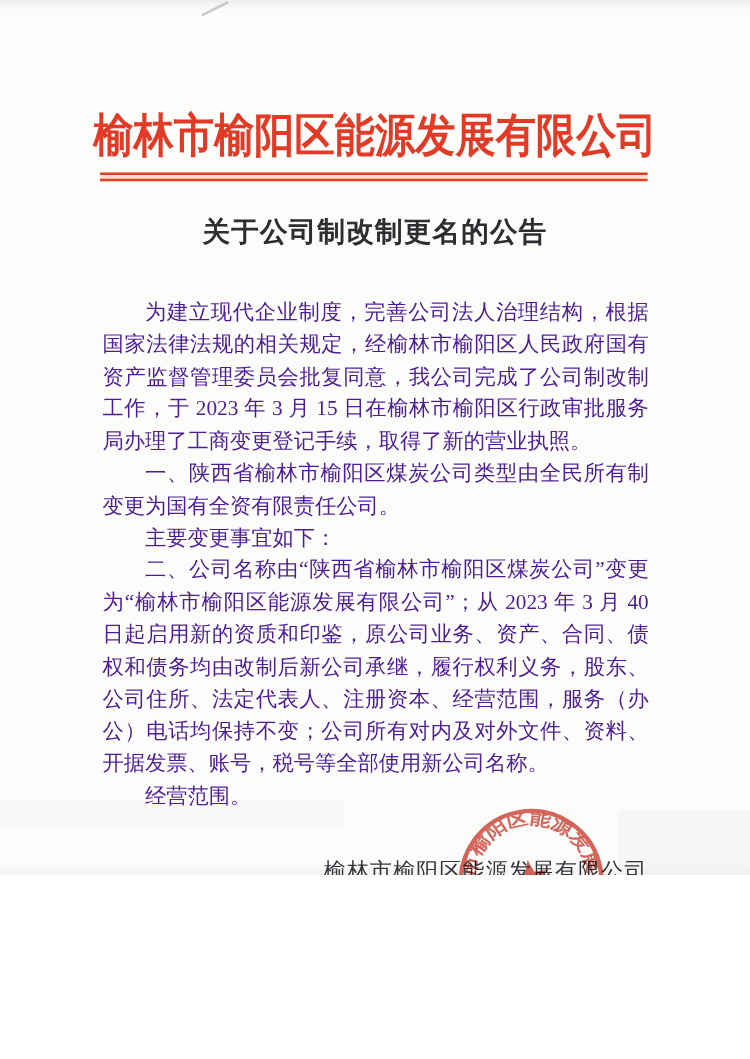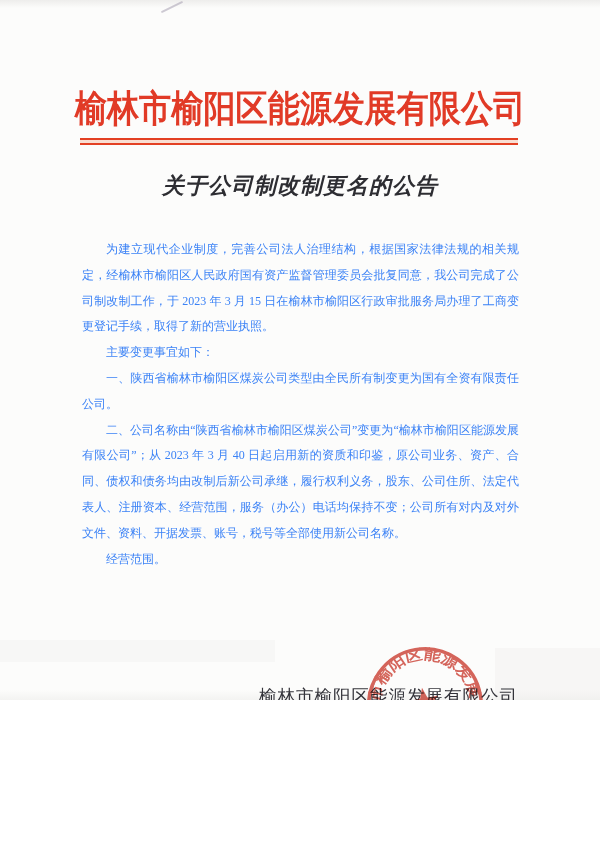--- a/index.html
+++ b/index.html
@@ -34,25 +34,25 @@
   }
   .divider {
     position:absolute; top:138px; left:80px; width:438px; height:6px;
     border-top:2px solid #e34023; border-bottom:2px solid #e34023;
     background:#f9ded2; box-sizing:border-box; height:7px;
   }
   .doc-title {
     position:absolute; top:171px; left:0; width:100%;
     margin:0; text-align:center;
     font-family:"Liberation Sans","DejaVu Sans",sans-serif;
-    font-size:22px; font-weight:bold; color:#2d2d32; letter-spacing:1px;font-style:italic;
+    font-size:22px; font-weight:bold; color:#2d2d32; letter-spacing:1px;
   }
   .body {
     position:absolute; top:237px; left:82px; width:437px;
-    font-size:12px; line-height:25.8px; color:#3b82f6;
+    font-size:17px; line-height:25.8px; color:#4c1d95;
     text-align:justify;
   }
   .body p { margin:0; text-indent:2em; }
 
   .sig-company {
     position:absolute; top:684px; right:82px;
     font-size:17.5px; color:#33333a; letter-spacing:1px; z-index:1;
   }
   .sig-date {
     position:absolute; top:717px; left:347px; width:160px; text-align:center;
@@ -82,22 +82,22 @@
   <div class="band b3"></div>
 
   <h1 class="company">榆林市榆阳区能源发展有限公司</h1>
 
   <div class="divider"></div>
 
   <h2 class="doc-title">关于公司制改制更名的公告</h2>
 
   <div class="body">
       <p>为建立现代企业制度，完善公司法人治理结构，根据国家法律法规的相关规定，经榆林市榆阳区人民政府国有资产监督管理委员会批复同意，我公司完成了公司制改制工作，于 2023 年 3 月 15 日在榆林市榆阳区行政审批服务局办理了工商变更登记手续，取得了新的营业执照。</p>
+      <p>一、陕西省榆林市榆阳区煤炭公司类型由全民所有制变更为国有全资有限责任公司。</p>
       <p>主要变更事宜如下：</p>
-      <p>一、陕西省榆林市榆阳区煤炭公司类型由全民所有制变更为国有全资有限责任公司。</p>
       <p>二、公司名称由“陕西省榆林市榆阳区煤炭公司”变更为“榆林市榆阳区能源发展有限公司”；从 2023 年 3 月 40 日起启用新的资质和印鉴，原公司业务、资产、合同、债权和债务均由改制后新公司承继，履行权利义务，股东、公司住所、法定代表人、注册资本、经营范围，服务（办公）电话均保持不变；公司所有对内及对外文件、资料、开据发票、账号，税号等全部使用新公司名称。</p>
       <p>经营范围。</p>
     </div>
 
   <div class="sig-company">榆林市榆阳区能源发展有限公司</div>
 
   <div class="sig-date">2023 年 3 月 17 日</div>
 
   <svg class="seal" viewBox="0 0 130 130">
     <g transform="rotate(-10 65 65)">

